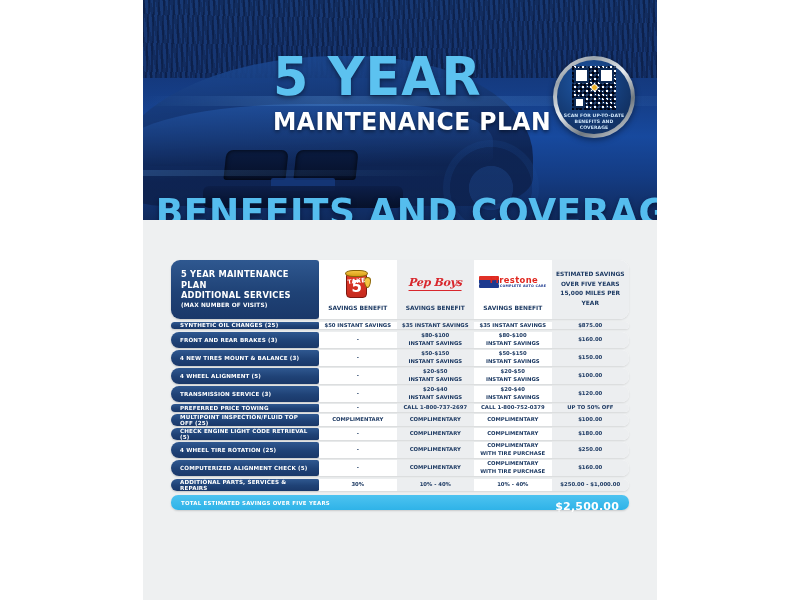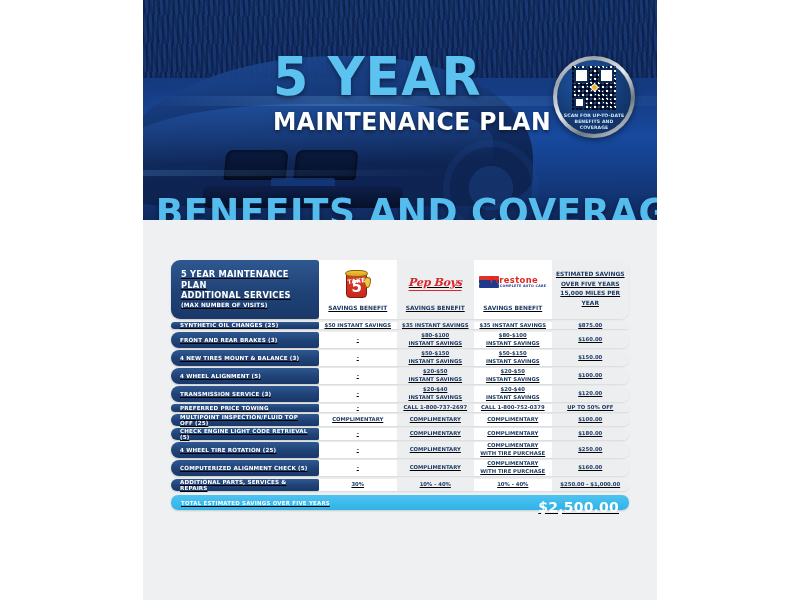--- a/index.html
+++ b/index.html
@@ -188,21 +188,20 @@
     text-align: center;
     max-width: 62px;
   }
 
   
   .table-area {
     position: absolute;
     left: 0; top: 248px;
     width: 100%;
     padding: 12px 28px;
-    text-decoration: underline;
   }
 
   .trow {
     display: flex;
     align-items: stretch;
     margin-bottom: 2.2px;
   }
 
   .cell-label {
     width: 148px;
@@ -367,21 +366,21 @@
     padding: 0 10px;
     box-shadow: 0 1px 2px rgba(0,0,0,.16);
   }
   .total-label {
     font-family: "DejaVu Sans", sans-serif;
     font-weight: 700; font-size: 5.4px;
     color: #ffffff; letter-spacing: .25px;
   }
   .total-value {
     font-family: "DejaVu Sans", sans-serif;
-    font-weight: 700; font-size: 14px;
+    font-weight: 700; font-size: 11px;
     color: #ffffff; letter-spacing: .2px; margin-top: 8px;
   }
 </style>
 </head>
 <body>
 
 <div id="poster">
 
   <div class="hero">
     <div class="hero-trees"></div>

